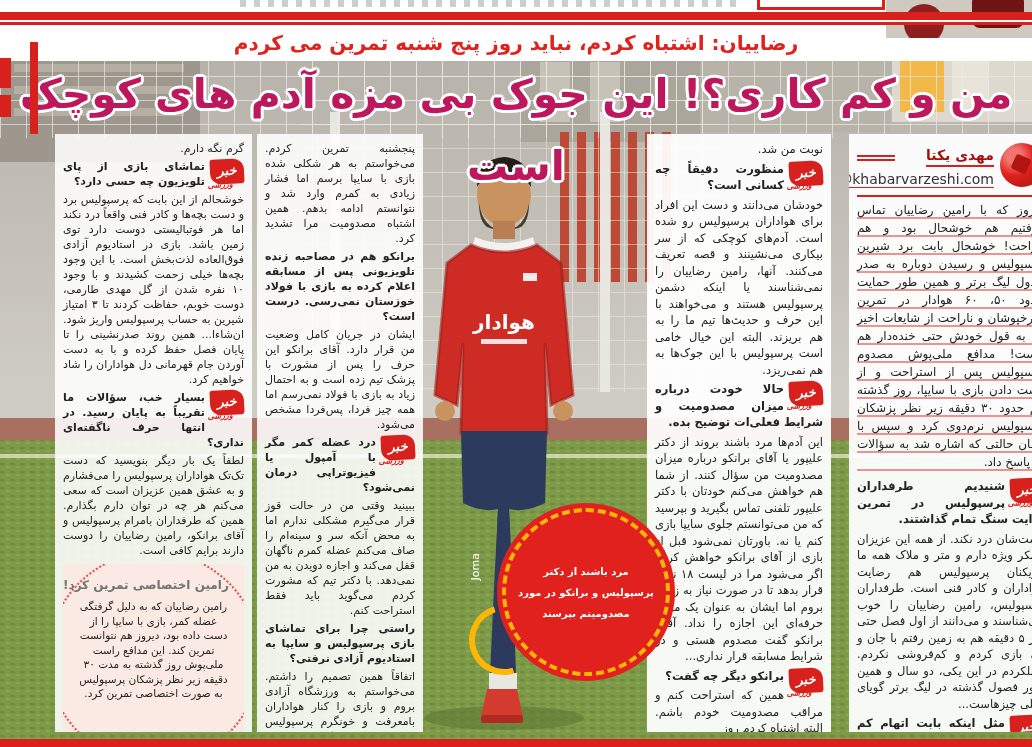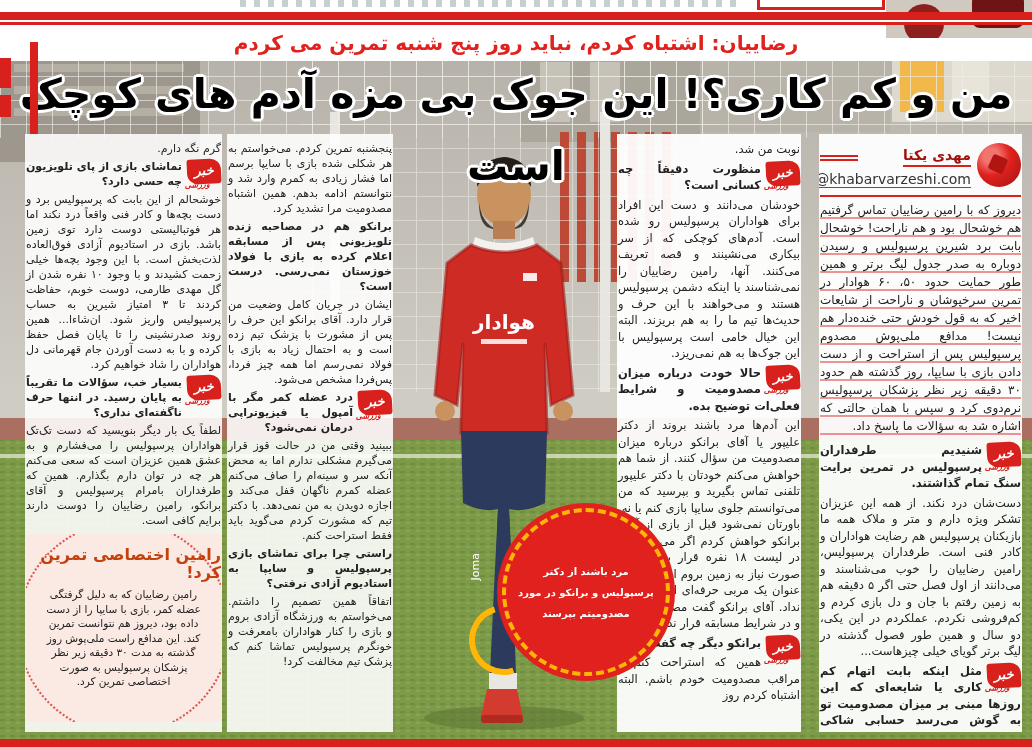--- a/index.html
+++ b/index.html
@@ -24,30 +24,30 @@
   .frag-vline { position:absolute; top:42px; left:30px; width:8px; height:92px; background:#d8201d; z-index:6; }
   .frag-glyph  { position:absolute; left:0; width:11px; background:#d8201d; z-index:6; }
   .frag-glyph.g1 { top:58px; height:30px; }
   .frag-glyph.g2 { top:95px; height:22px; }
 
   
   .photo-bg { position:absolute; top:52px; left:0; width:1032px; height:688px; z-index:1; }
 
   
   .headline { position:absolute; top:58px; left:0; right:0; z-index:3; text-align:center;
-      font-size:41px; font-weight:bold; color:#000000; line-height:72px;
+      font-size:41px; font-weight:bold; color:#be185d; line-height:72px;
       text-shadow:-2px -2px 0 #fff, 2px -2px 0 #fff, -2px 2px 0 #fff, 2px 2px 0 #fff,
                   0 -3px 0 #fff, 0 3px 0 #fff, -3px 0 0 #fff, 3px 0 0 #fff; }
 
   
   .player-photo { position:absolute; left:395px; top:133px; width:218px; height:600px; z-index:2; }
 
   
-  .col { position:absolute; top:134px; height:598px; z-index:4; padding:7px 1px; overflow:hidden;
-      background:rgba(255,255,255,.94); }
+  .col { position:absolute; top:134px; height:598px; z-index:4; padding:7px 8px; overflow:hidden;
+      background:rgba(255,255,255,.94);margin-left:30px; }
   .col1 { left:819px; width:203px; }
   .col2 { left:617px; width:184px; }
   .col3 { left:227px; width:166px; background:rgba(255,255,255,.88); }
   .col4 { left:25px;  width:197px; background:rgba(255,255,255,.88); }
 
   .col p, .col div.q { font-size:11.5px; line-height:16.5px; color:#222; text-align:justify; margin-bottom:3px; }
   .col3 p, .col3 div.q, .col4 p, .col4 div.q { font-size:11px; line-height:15px; }
   .q { font-weight:bold; color:#0d0d0d; }
   .intro { font-size:12px !important; line-height:18px !important; color:#1c1c1c;
       background-image:repeating-linear-gradient(to bottom, transparent 0 16px, rgba(222,80,80,.6) 16px 18px); padding-bottom:4px; }
@@ -77,21 +77,21 @@
   .badge::before { content:""; position:absolute; inset:5px; border:4px dashed #ffb606; border-radius:50%; }
   .badge::after { content:""; position:absolute; left:-28px; bottom:6px; width:58px; height:58px;
       border:6px solid transparent; border-bottom:6px solid #ffb606; border-left:6px solid #ffb606;
       border-radius:50%; transform:rotate(28deg); }
   .badge span { position:relative; width:136px; color:#fff; font-weight:bold; font-size:10px; line-height:21px; }
 
   
   .side-box { position:relative; margin-top:6px; height:188px; background:#fbe9e4; overflow:hidden; border-radius:4px; }
   .side-box-ring { position:absolute; left:50%; top:50%; width:214px; height:214px; transform:translate(-50%,-50%);
       border:2px dotted #e0524d; border-radius:50%; }
-  .side-box-title { position:relative; text-align:right; color:#c2410c; font-weight:bold; font-size:16px; line-height:18px; padding-top:12px; }
+  .side-box-title { position:relative; text-align:left; color:#737373; font-weight:bold; font-size:12px; line-height:18px; padding-top:12px; }
   .side-box-body { position:relative; font-size:10.5px; line-height:14.5px; color:#222; text-align:center; padding:5px 14px 0; }
 
   .bottom-band { position:absolute; bottom:0; left:0; right:0; height:8px; background:#d8201d; z-index:7; }
 
   .ltr { direction:ltr; unicode-bidi:embed; }
 </style>
 </head>
 <body>
 
 <div class="page">

